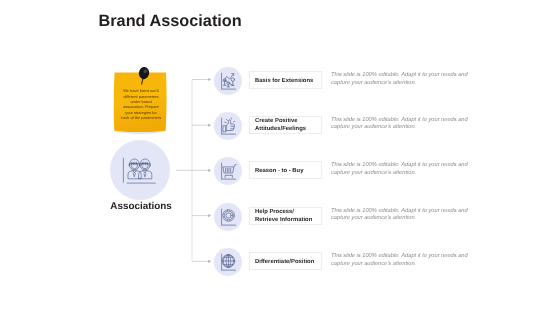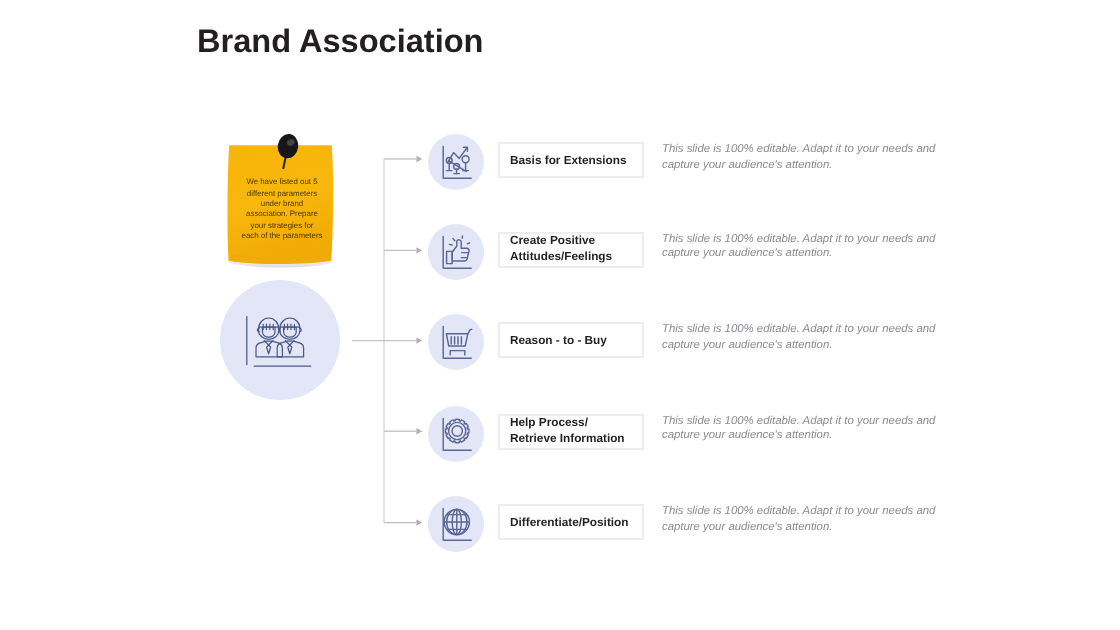--- a/index.html
+++ b/index.html
@@ -78,20 +78,21 @@
         <path d="M18.1 9.2 a.8 .8 0 0 0 0 1.6 M27.8 9.2 a.8 .8 0 0 1 0 1.6"></path>
         <path d="M6 23.4 v-4.3 a2.8 2.8 0 0 1 2.1 -2.7 l3 -.8 h3 l3 .8 a2.8 2.8 0 0 1 2.1 2.7 v4.3 z"></path>
         <path d="M16.6 23.4 v-4.3 a2.8 2.8 0 0 1 2.1 -2.7 l3 -.8 h3 l3 .8 a2.8 2.8 0 0 1 2.1 2.7 v4.3 z"></path>
         <path d="M10.1 15.3 l2.2 2.2 l2.2 -2.2"></path>
         <path d="M12.3 17.5 l-1 1.1 l1 3.3 l1 -3.3 z"></path>
         <path d="M20.7 15.3 l2.2 2.2 l2.2 -2.2"></path>
         <path d="M22.9 17.5 l-1 1.1 l1 3.3 l1 -3.3 z"></path>
       </g>
     </svg>
   </div>
+  <div class="hub-label">Associations</div>
 
   <svg class="connector" viewBox="0 0 48 220" width="48" height="220">
     <g stroke="#dcdcdd" stroke-width="0.8" fill="none">
       <path d="M24 19.5 V201.3"></path>
     </g>
     <g stroke="#c4c4c7" stroke-width="0.7" fill="none">
       <path d="M8 110.3 H40"></path>
       <path d="M24 19.5 H40"></path>
       <path d="M24 65.2 H40"></path>
       <path d="M24 155.6 H40"></path>

